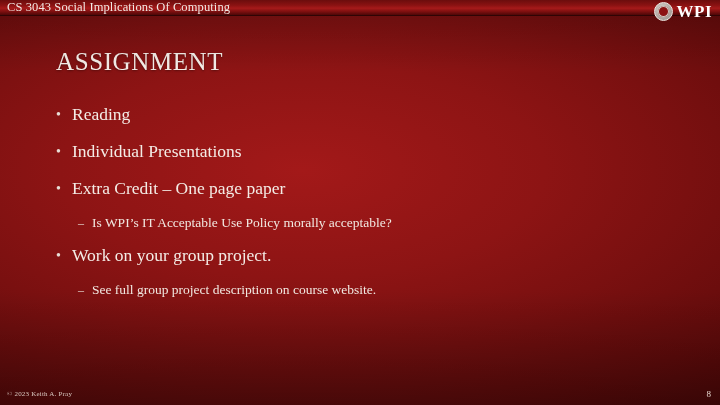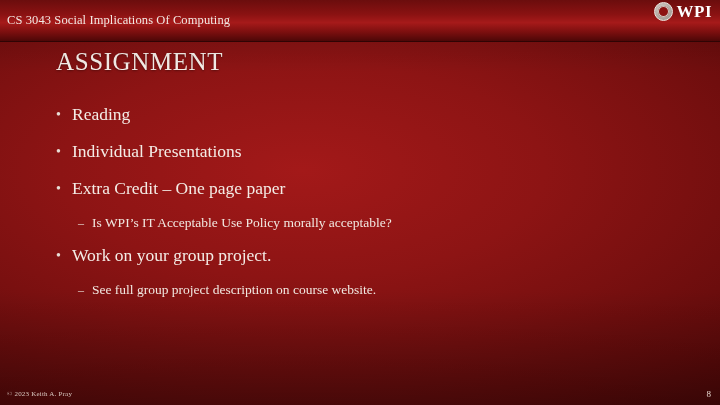--- a/index.html
+++ b/index.html
@@ -28,26 +28,25 @@
     inset: 0;
     background: linear-gradient(to bottom, rgba(0,0,0,0.18) 0%, rgba(0,0,0,0) 18%, rgba(0,0,0,0) 72%, rgba(0,0,0,0.30) 100%);
     pointer-events: none;
   }
 
   
   .header {
     position: absolute;
     top: 0; left: 0;
     width: 720px;
-    height: 42px;
+    height: 16px;
     background: linear-gradient(to bottom, #6b0d0d 0%, #8a1212 35%, #a61a1a 55%, #7c0f0f 78%, #4d0707 100%);
     border-bottom: 1px solid #2f0404;
     box-sizing: border-box;
     display: flex;
-    align-items: center;
     z-index: 5;
   }
   .header-title {
     color: #f2e9e4;
     font-size: 12.5px;
     font-family: "Liberation Serif", serif;
     padding-left: 7px;
     letter-spacing: 0.1px;
     white-space: nowrap;
   }

